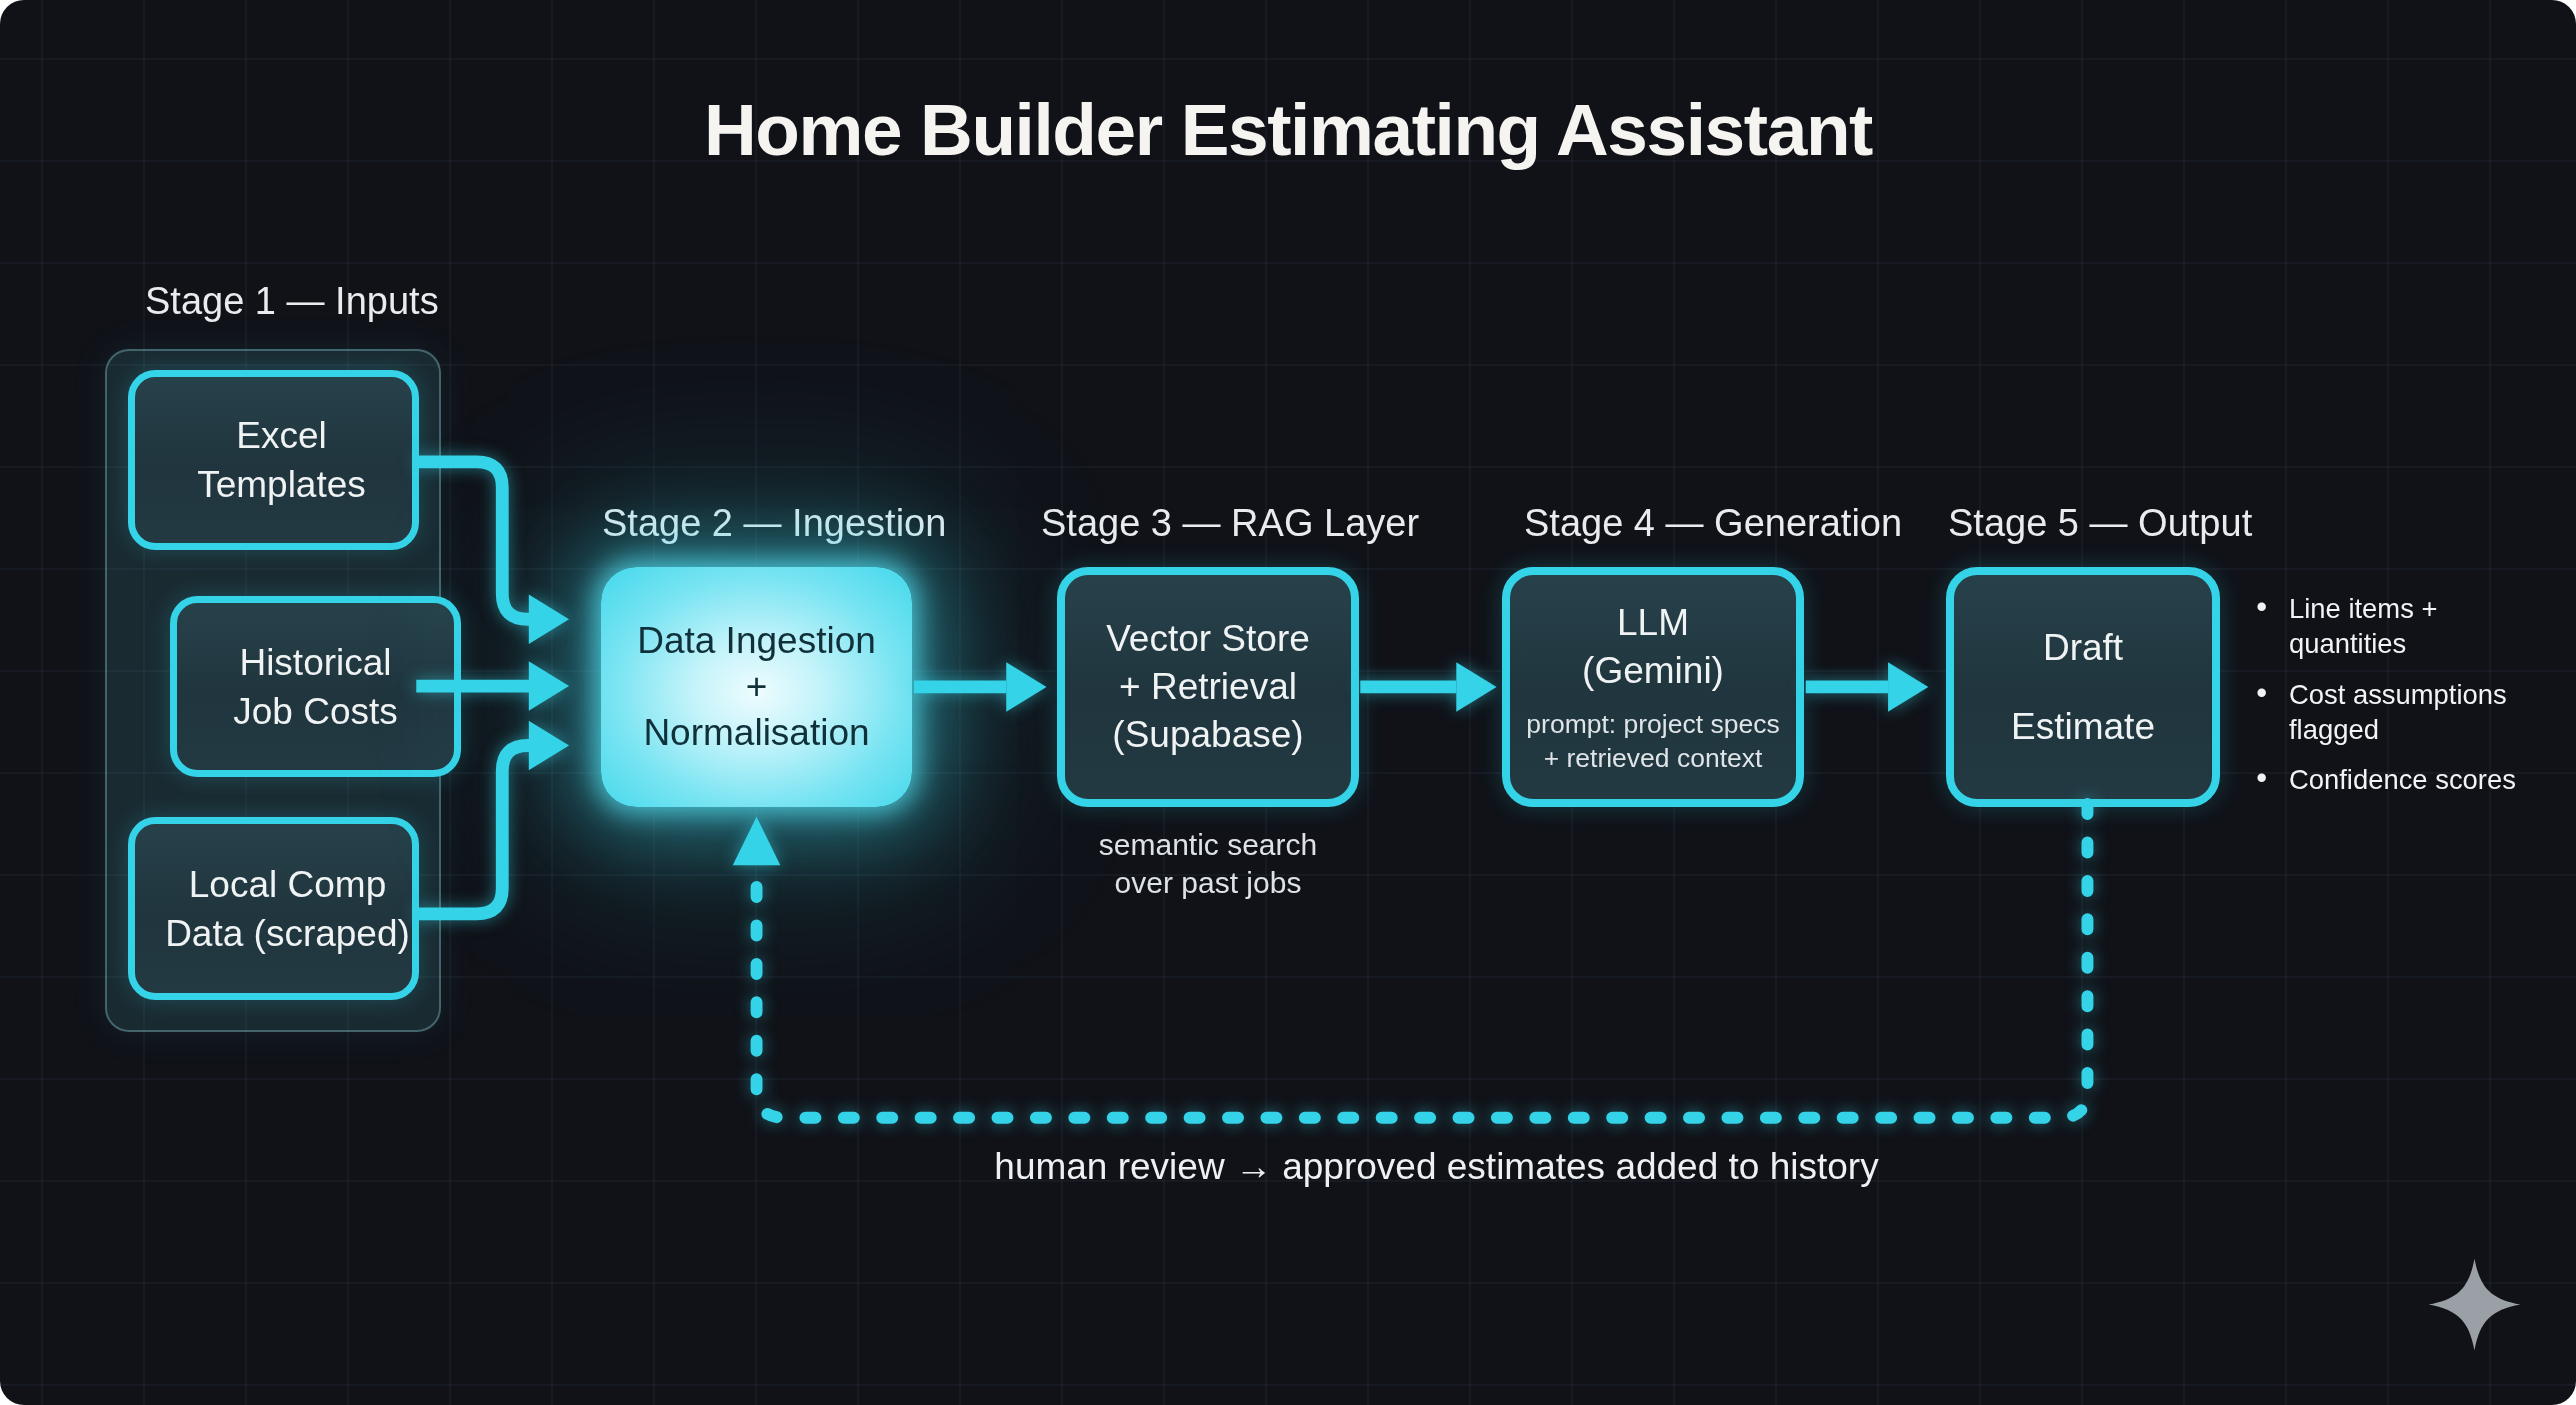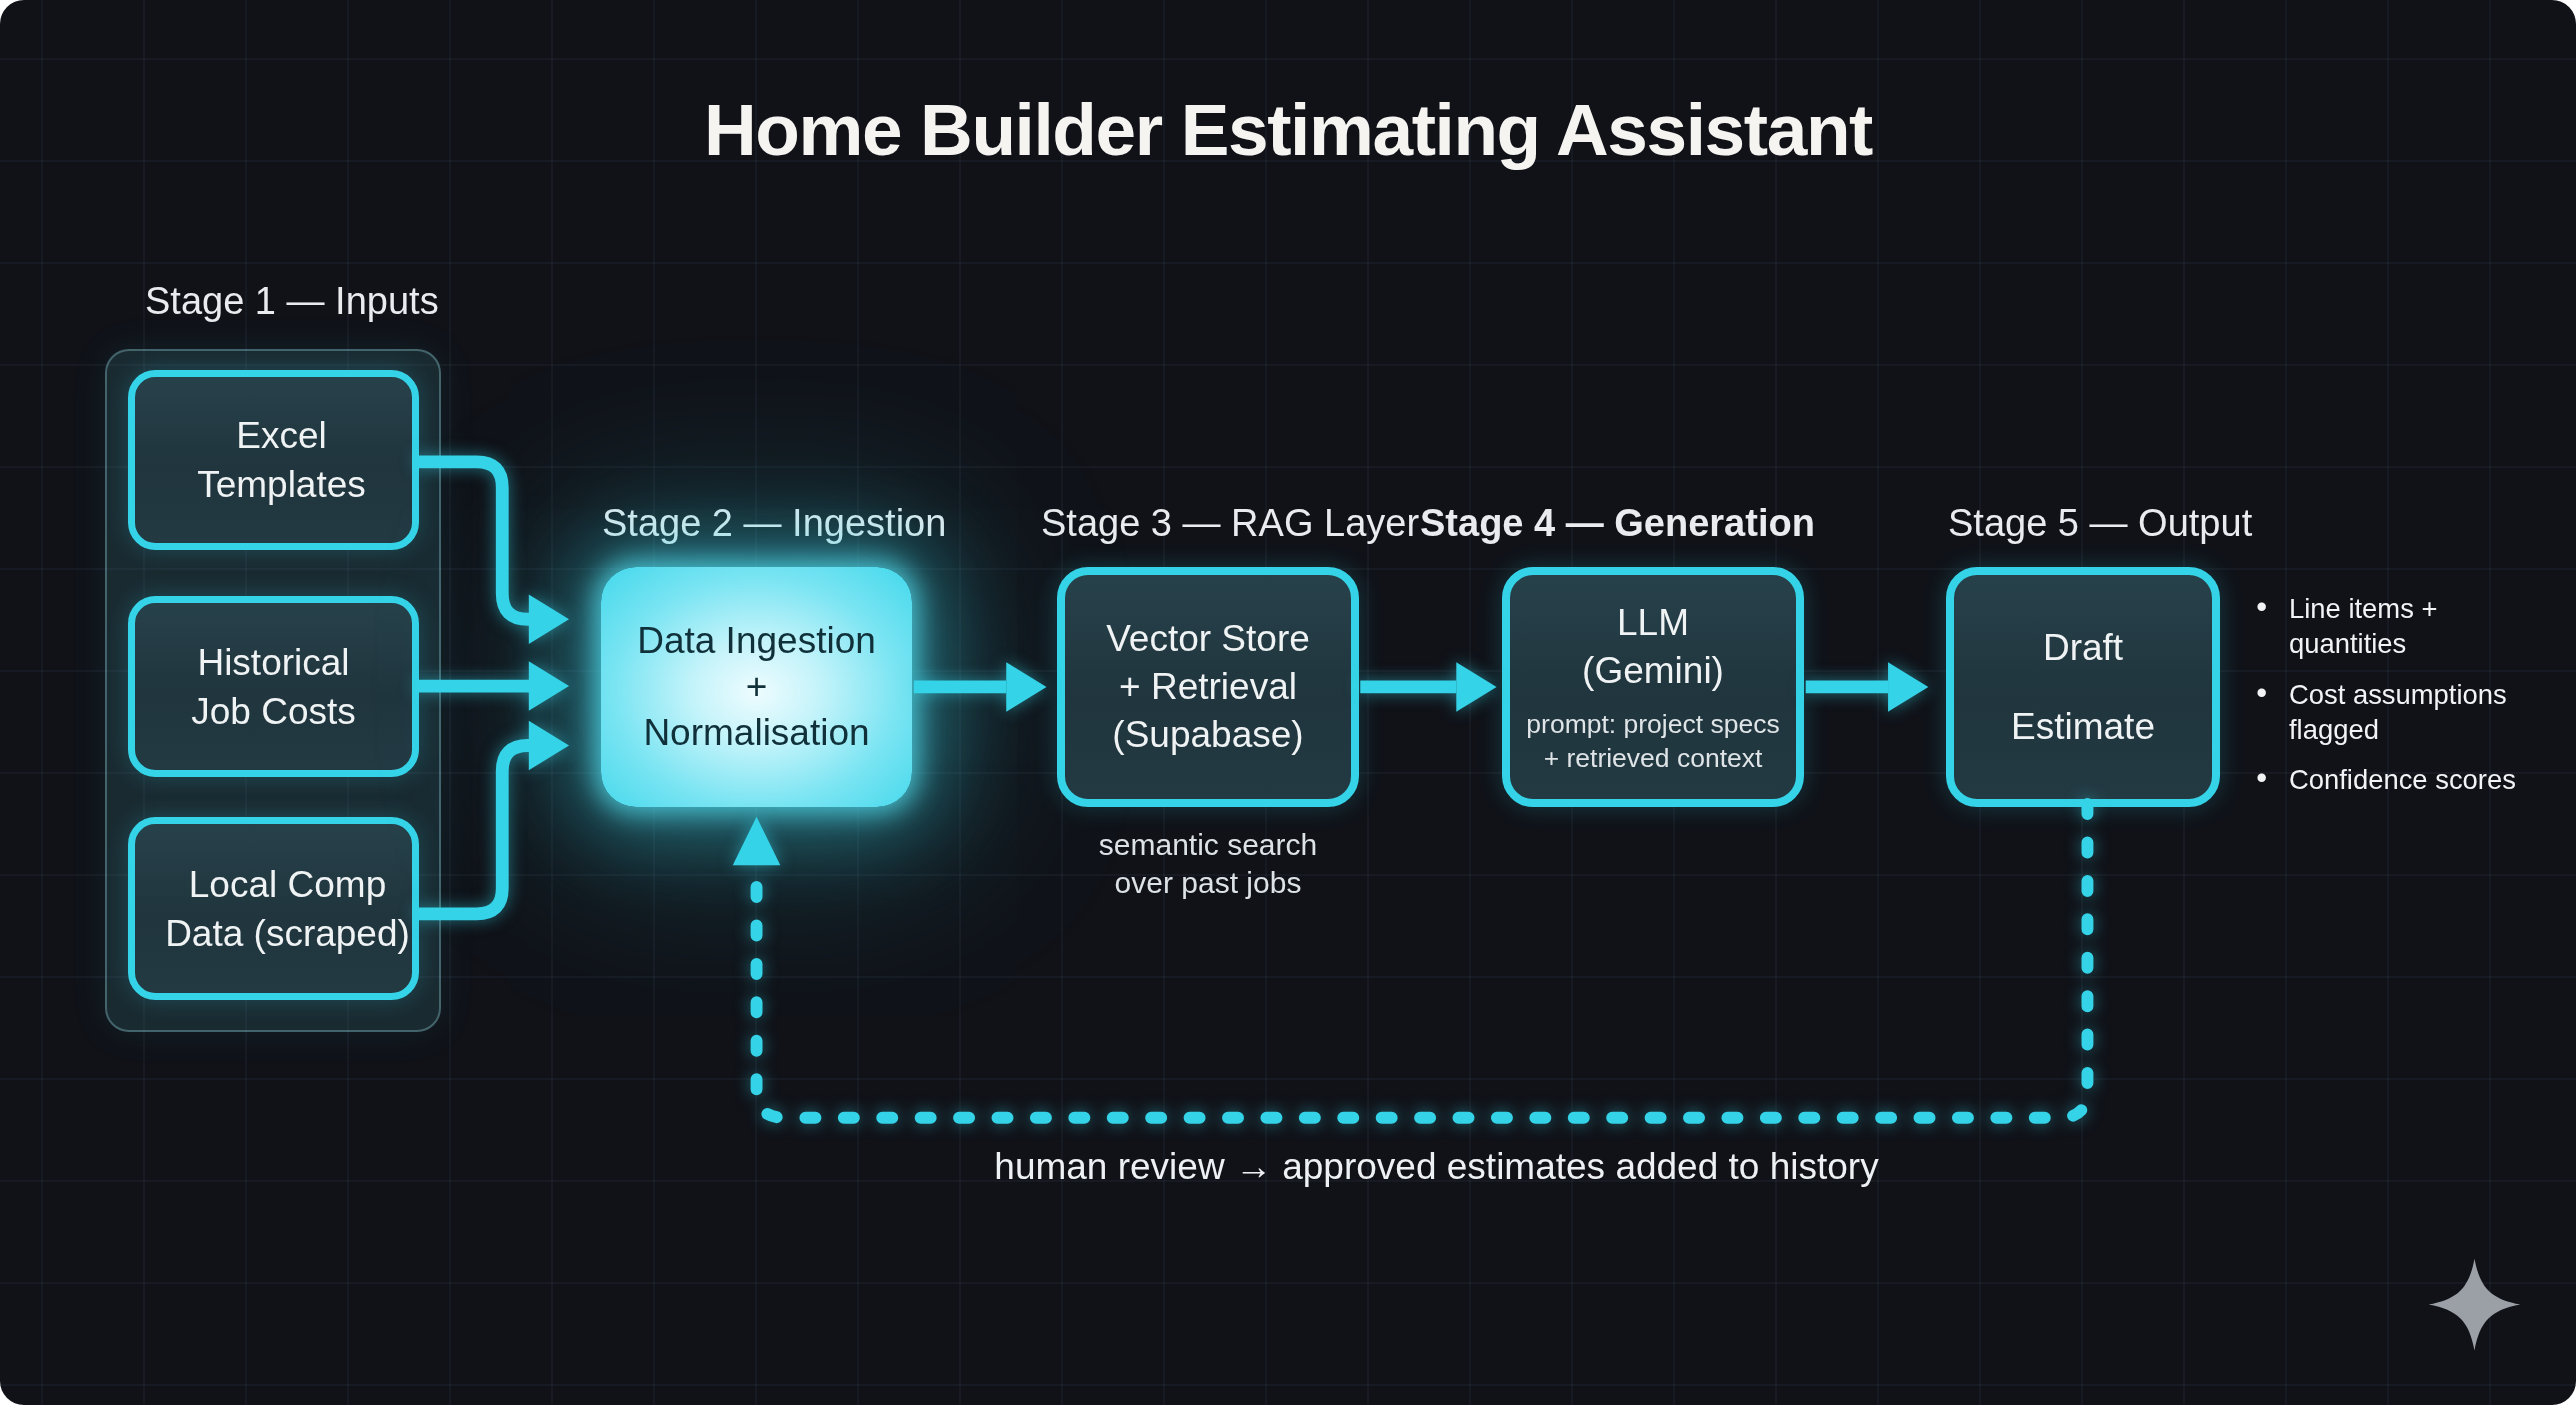--- a/index.html
+++ b/index.html
@@ -24,21 +24,21 @@
     color:#f5f4f1;
   }
   .stage-label{
     position:absolute;
     font-size:38px;font-weight:400;color:#e9ebee;
     white-space:nowrap;
   }
   .lbl-s1{left:145px;top:280px;}
   .lbl-s2{left:602px;top:502px;}
   .lbl-s3{left:1041px;top:502px;}
-  .lbl-s4{left:1420px;top:502px;font-weight:bold;}
+  .lbl-s4{left:1524px;top:502px;}
   .lbl-s5{left:1948px;top:502px;}
 
   .inputs-panel{
     position:absolute;left:105px;top:349px;width:336px;height:683px;
     border-radius:24px;
     background:rgba(70,140,152,0.20);
     border:2.7px solid rgba(145,210,220,0.35);
     box-sizing:border-box;
     box-shadow:0 0 37px rgba(60,180,200,0.10);
   }
@@ -51,21 +51,21 @@
     display:flex;flex-direction:column;align-items:center;justify-content:center;
     text-align:center;
     box-shadow:0 0 24px rgba(53,211,231,0.22);
   }
   .input-node{
     left:128px;width:291px;
     border-width:7.3px;border-radius:27.4px;
     font-size:37px;line-height:49px;color:#f0f3f4;
   }
   .in-1{top:370px;height:180px;padding-left:16px;}
-  .in-2{top:596px;height:181px;}
+  .in-2{top:596px;height:181px;margin-left:42px;}
   .in-3{top:817px;height:183px;padding-left:28px;}
 
   .row-node{top:567px;height:240px;font-size:37px;line-height:48px;color:#f0f3f4;}
   .node-s3{left:1057px;width:302px;justify-content:center;}
   .node-s4{left:1502px;width:302px;}
   .node-s5{left:1946px;width:274px;gap:31px;}
 
   .glow-node{
     position:absolute;left:601px;top:567px;width:311px;height:240px;
     box-sizing:border-box;border-radius:35px;

